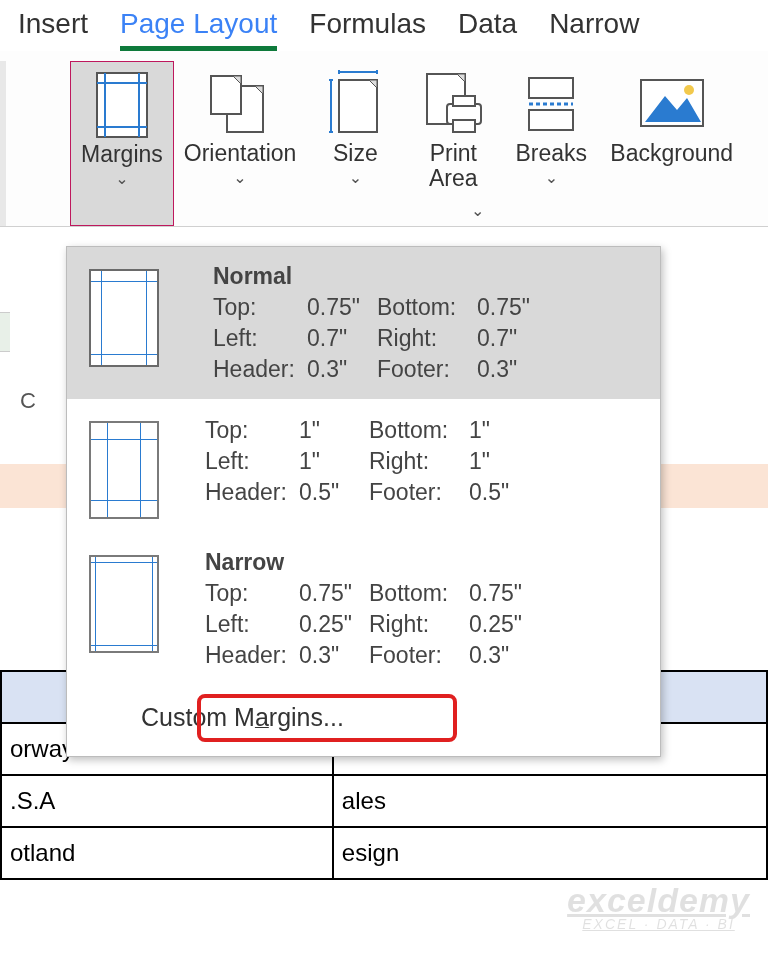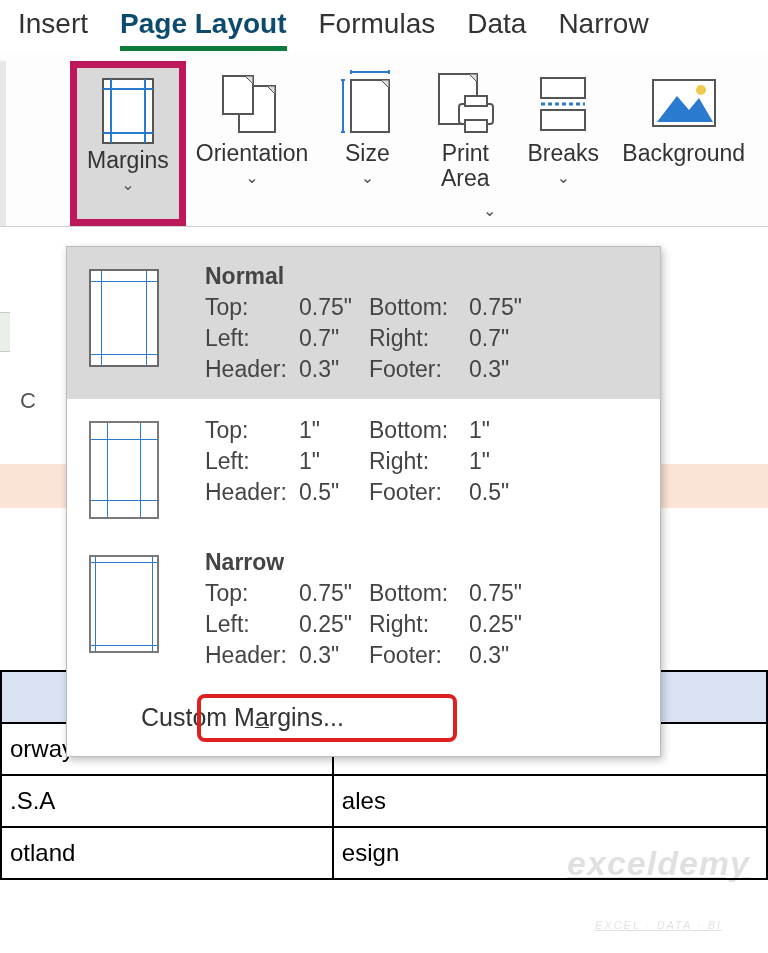--- a/index.html
+++ b/index.html
@@ -14,23 +14,23 @@
   .tabs {
     display: flex;
     gap: 32px;
     padding: 8px 18px 0 18px;
     background: #fff;
     font-size: 28px;
     color: #333;
   }
   .tab { padding-bottom: 6px; cursor: pointer; }
   .tab.active {
-    color: #0c4a6e;
+    color: #3b82f6;
     border-bottom: 5px solid #0e7a3b;
-    font-weight: 700;
+    font-weight: 400;
   }
   .ribbon {
     display: flex;
     background: #fdfdfd;
     padding: 10px 6px 0 0;
     border-bottom: 1px solid #d0d0d0;
     height: 176px;
     width: 780px;
     position: relative;
     z-index: 1;
@@ -48,41 +48,41 @@
     padding: 6px 10px 4px 10px;
     min-width: 98px;
     font-size: 23px;
     color: #333;
     cursor: pointer;
     position: relative;
   }
   .ribbon-btn .ico { height: 74px; display:flex; align-items:center; justify-content:center; }
   .ribbon-btn .lbl { margin-top: 0; line-height: 1.1; text-align:center;}
   .ribbon-btn .chev { font-size: 16px; color: #555; margin-top: 2px;}
-  .ribbon-btn.active { background: #d9d9d9; border: 7px solid #be185d;}
+  .ribbon-btn.active { background: #d9d9d9; border: 1px solid #be185d;}
   
   
   .dropdown {
     position: absolute;
     top: 246px;
     left: 66px;
     width: 595px;
     background: #fff;
     border: 1px solid #bcbcbc;
     box-shadow: 2px 3px 8px rgba(0,0,0,.25);
     z-index: 10;
   }
   .preset {
     display: flex;
     padding: 16px 10px 14px 22px;
     font-size: 23px;
     color: #444;
     cursor: pointer;
   }
-  .preset.selected { background: #d9d9d9; }
+  .preset.selected { background: #d9d9d9; gap: 8px; }
   .preset .thumb {
     width: 70px;
     height: 98px;
     border: 2px solid #7a7a7a;
     position: relative;
     margin-right: 46px;
     margin-top: 6px;
     flex-shrink: 0;
     background: #fff;
   }
@@ -356,14 +356,14 @@
   </div>
 
   <div class="custom-row">
     Custom M<u>a</u>rgins...
   </div>
   <div class="custom-highlight"></div>
 </div>
 
 <div class="watermark">
   <div class="big">exceldemy</div>
-  <div style="font-size:11px; letter-spacing:2px;margin-top:40px;">EXCEL · DATA · BI</div>
+  <div style="font-size:14px; letter-spacing:2px;">EXCEL · DATA · BI</div>
 </div>
 
 </body></html>

